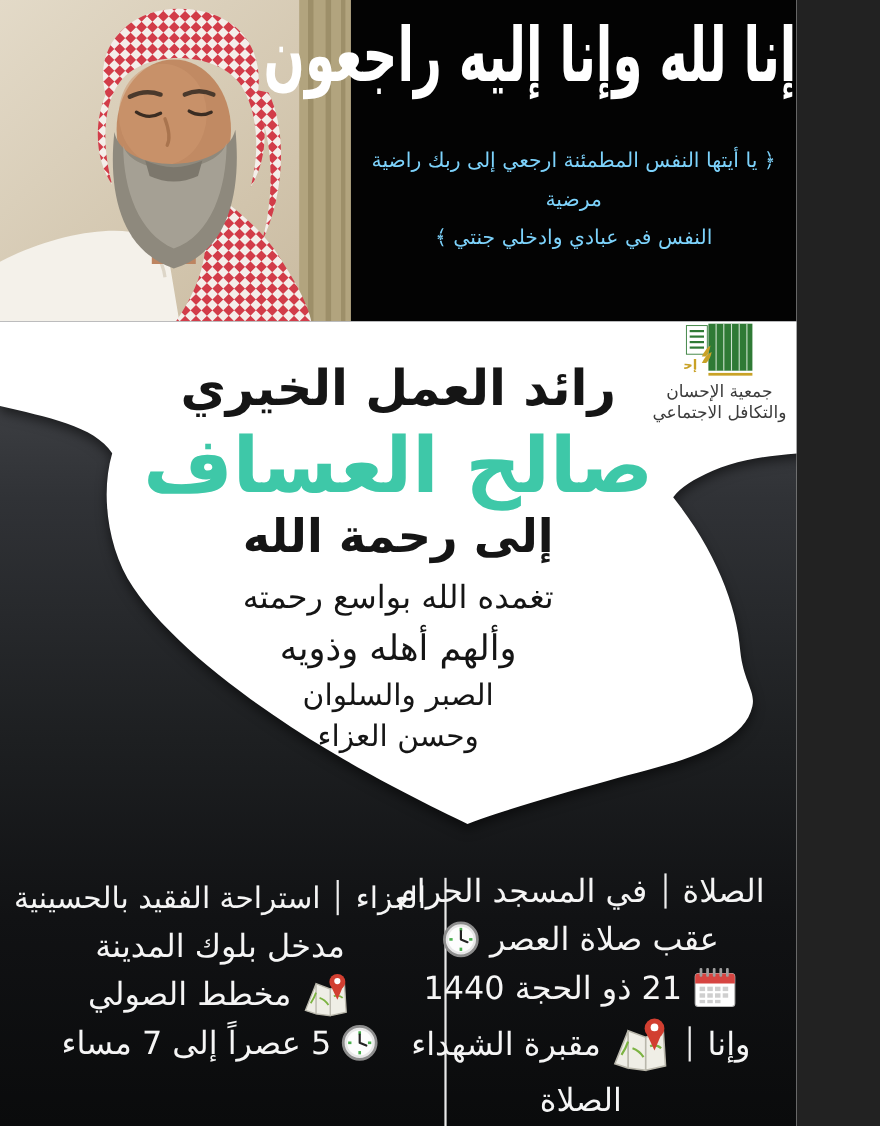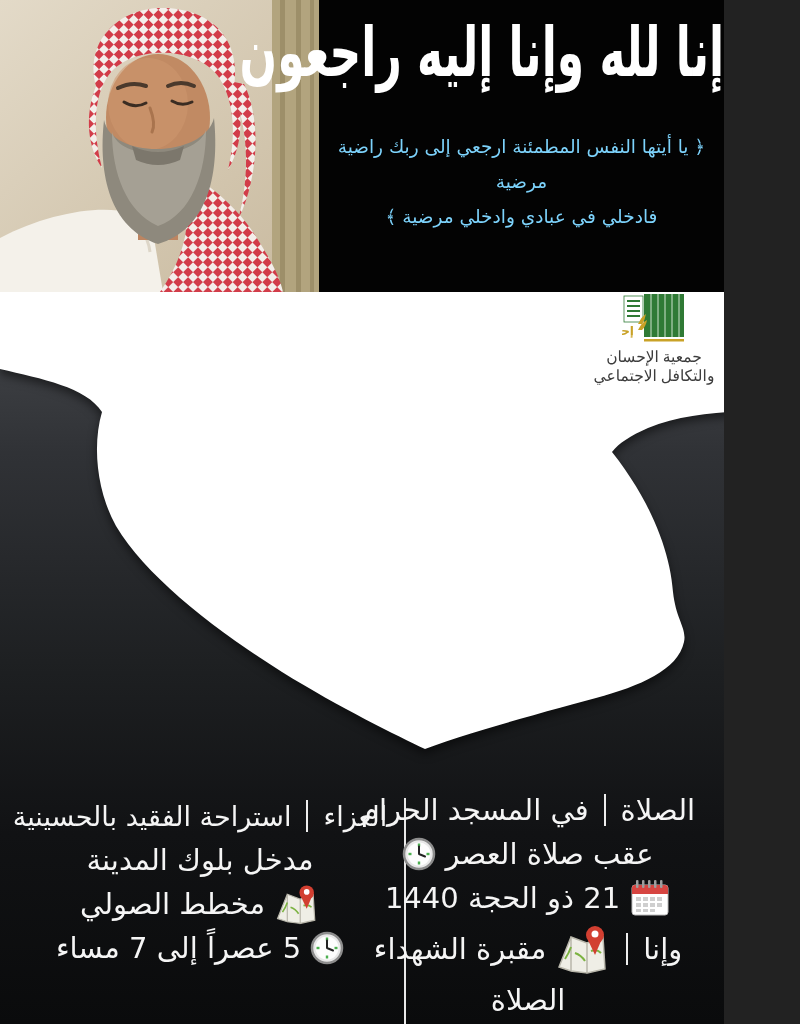--- a/index.html
+++ b/index.html
@@ -21,21 +21,21 @@
   
   .midbg{
     position:absolute;left:0;top:292px;right:0;bottom:0;
     background:linear-gradient(180deg,#47494d 0%,#303236 22%,#1d1f21 52%,#111214 74%,#0a0b0c 100%);
   }
   .cloud{position:absolute;left:0;top:292px;width:800px;height:483px;}
   .cloud path{filter:drop-shadow(0px 5px 5px rgba(0,0,0,0.5));}
   .org{
     position:absolute;top:294px;right:2px;width:136px;text-align:center;direction:rtl;
   }
-  .org-name{font-size:15.5px;line-height:1.25;color:#3c3c3c;margin-top:3px;font-family:Liberation Serif, serif;}
+  .org-name{font-size:15.5px;line-height:1.25;color:#3c3c3c;margin-top:3px;}
   .announce{
     position:absolute;top:326px;left:95px;right:95px;text-align:center;direction:rtl;color:#151515;
   }
   .eulogy{font-size:45px;font-weight:bold;letter-spacing:1px;}
   .deceased{font-size:70px;font-weight:bold;line-height:1.2;margin-top:2px;}
   .mercy{font-size:42px;font-weight:bold;margin-top:-2px;}
   .pline1{font-size:29px;margin-top:14px;}
   .pline2{font-size:32px;margin-top:10px;}
   .pline3{font-size:27px;margin-top:9px;}
   .pline4{font-size:27px;margin-top:6px;}
@@ -100,21 +100,21 @@
       <path d="M96 86 C84 40 120 8 162 8 C210 8 242 38 234 88 C246 120 240 150 228 170 C238 130 232 96 218 76 C196 46 130 44 108 76 C94 96 92 130 102 168 C88 148 84 116 96 86 Z" fill="url(#shemagh)"></path>
       <path d="M100 70 C120 30 204 30 222 72 C226 58 220 36 198 22 C172 6 140 8 118 24 C100 38 96 56 100 70 Z" fill="url(#shemagh)"></path>
       <path d="M224 80 C248 110 252 170 238 220 C258 180 262 120 244 84 Z" fill="url(#shemagh)"></path>
     </svg>
   </div>
 
   <div class="banner">
     <div class="banner-callig">إنا لله وإنا إليه راجعون</div>
     <div class="banner-verse">
       <div>﴿ يا أيتها النفس المطمئنة ارجعي إلى ربك راضية مرضية</div>
-      <div>فادخلي في عبادي وادخلي مرضية ﴾</div>
+      <div>النفس في عبادي وادخلي جنتي ﴾</div>
     </div>
   </div>
 
   <div class="midbg"></div>
 
   <svg class="cloud" viewBox="0 0 800 483">
     <path fill="#ffffff" d="
       M0 0 H800 V113
       C752 122 694 116 648 136
       C630 144 619 151 612 160
@@ -151,20 +151,29 @@
       </g>
       <text x="12" y="41" font-size="12" font-weight="bold" fill="#c9a227" font-family="DejaVu Sans, sans-serif">إحسان</text>
       <rect x="22" y="45" width="40" height="2.5" fill="#c9a227"></rect>
     </svg>
     <div class="org-name">
       <div>جمعية الإحسان</div>
       <div>والتكافل الاجتماعي</div>
     </div>
   </div>
 
+  <div class="announce">
+    <div class="eulogy">رائد العمل الخيري</div>
+    <div class="deceased" style="color:#3EC8A8">صالح العساف</div>
+    <div class="mercy">إلى رحمة الله</div>
+    <div class="pline1">تغمده الله بواسع رحمته</div>
+    <div class="pline2">وألهم أهله وذويه</div>
+    <div class="pline3">الصبر والسلوان</div>
+    <div class="pline4">وحسن العزاء</div>
+  </div>
 
   <div class="details">
     <div class="vsep-line"></div>
 
     <div class="col col-prayer">
       <div class="row">
         <span>الصلاة</span>
         <span class="labelsep"></span>
         <span>في المسجد الحرام</span>
       </div>

